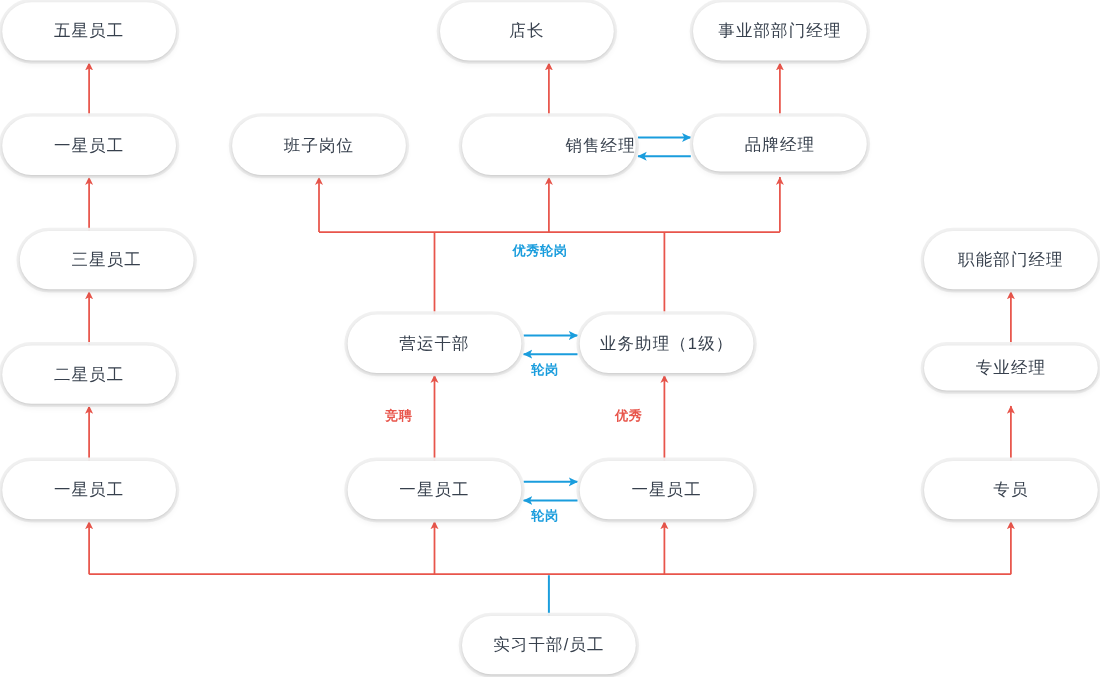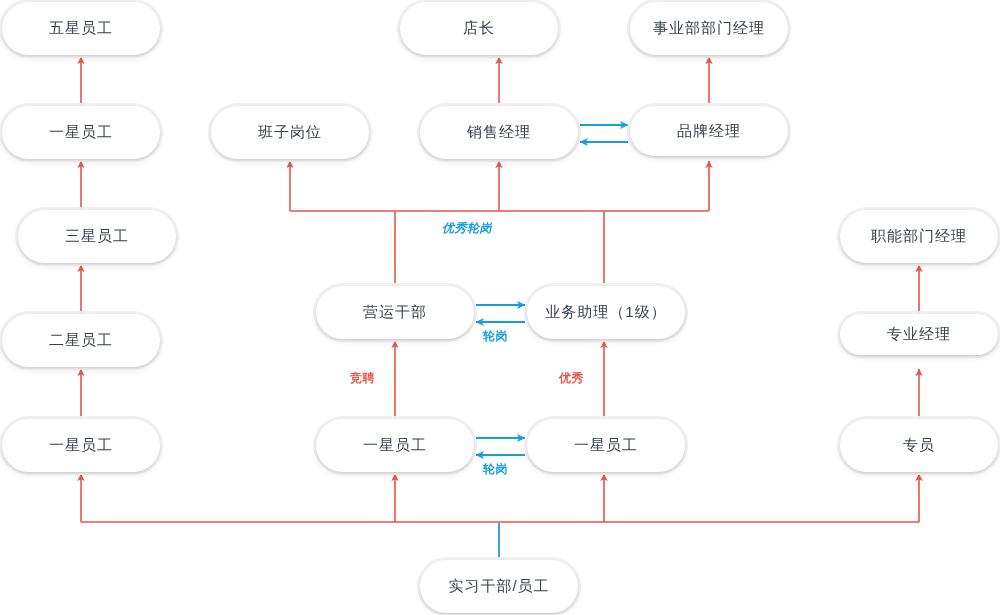--- a/index.html
+++ b/index.html
@@ -121,21 +121,21 @@
       </div>
       <div class="node" style="left: 211px; top: 106px; width: 158px; height: 53px; font-family: Liberation Serif, serif;">
         <span>班子岗位</span>
       </div>
       <div class="node" style="left: 400px; top: 2px; width: 158px; height: 53px;">
         <span>店长</span>
       </div>
       <div class="node" style="left: 630px; top: 2px; width: 158px; height: 53px;">
         <span>事业部部门经理</span>
       </div>
-      <div class="node" style="left: 420px; top: 106px; width: 158px; height: 53px;">
+      <div class="node" style="left: 420px; top: 106px; width: 158px; height: 53px; justify-content: flex-end;">
         <span>销售经理</span>
       </div>
       <div class="node" style="left: 630px; top: 106px; width: 158px; height: 50px; text-align: center;">
         <span>品牌经理</span>
       </div>
       <div class="node" style="left: 316px; top: 286px; width: 158px; height: 53px;">
         <span>营运干部</span>
       </div>
       <div class="node" style="left: 527px; top: 286px; width: 158px; height: 53px;">
         <span>业务助理（1级）</span>
@@ -153,20 +153,20 @@
         <span>专业经理</span>
       </div>
       <div class="node" style="left: 840px; top: 419px; width: 158px; height: 53px;">
         <span>专员</span>
       </div>
       <div class="node" style="left: 420px; top: 560px; width: 158px; height: 53px;">
         <span>实习干部/员工</span>
       </div>
     </div>
   <div id="labels-layer">
-      <div class="edge-label lbl-blue" style="left: 442px; top: 220px; font-style: italic;">优秀轮岗</div>
+      <div class="edge-label lbl-blue" style="left: 466px; top: 220px;">优秀轮岗</div>
       <div class="edge-label lbl-blue" style="left: 483px; top: 328px;">轮岗</div>
       <div class="edge-label lbl-blue" style="left: 483px; top: 461px;">轮岗</div>
       <div class="edge-label lbl-red" style="left: 350px; top: 370px;">竞聘</div>
       <div class="edge-label lbl-red" style="left: 559px; top: 370px;">优秀</div>
     </div>
 
 </div>
 
 </body></html>

